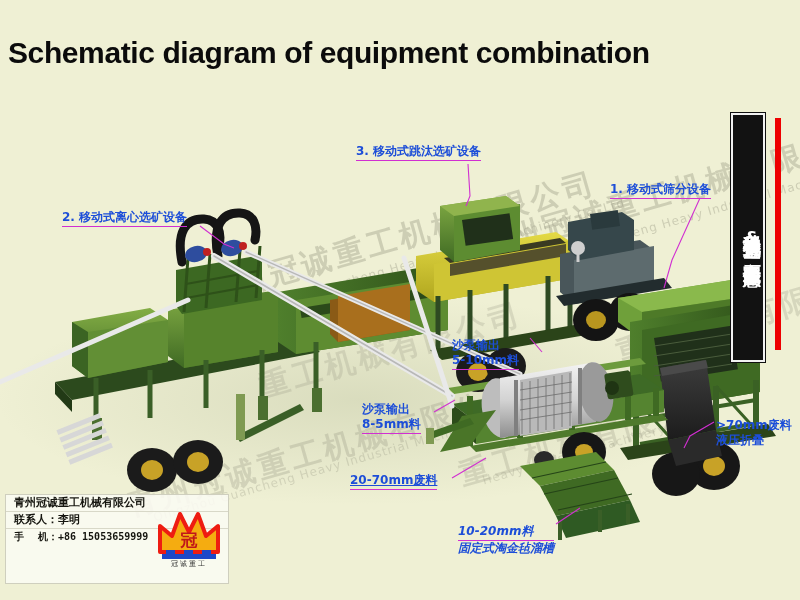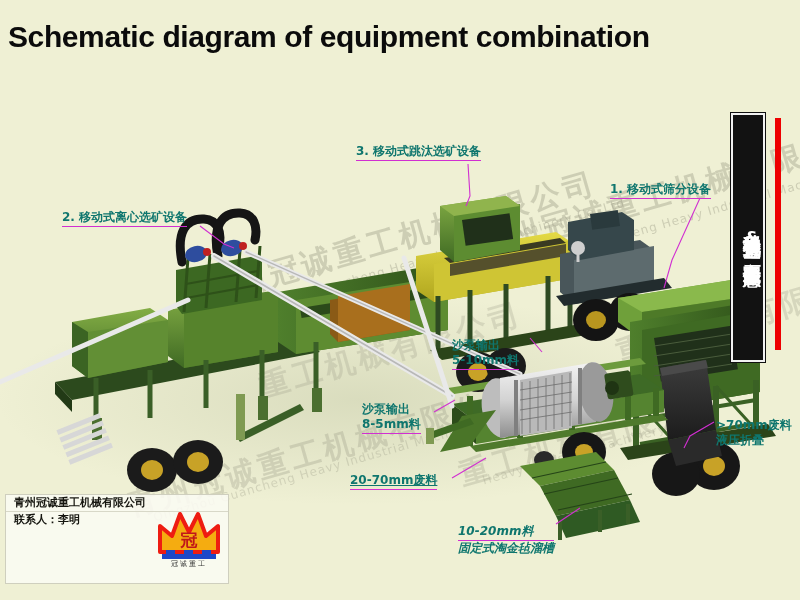--- a/index.html
+++ b/index.html
@@ -21,21 +21,21 @@
     position:absolute;left:0;top:0;width:800px;height:600px;z-index:2;
     background:radial-gradient(ellipse 520px 150px at 360px 400px, rgba(140,150,110,.22), rgba(140,150,110,0) 70%);
     pointer-events:none;
   }
   .sky{
     position:absolute;left:0;top:0;width:800px;height:260px;background:#ffffff;z-index:0;
   }
 
   
   .title{
-    position:absolute;left:8px;top:20px;z-index:40;
+    position:absolute;left:8px;top:36px;z-index:40;
     font-size:30px;font-weight:bold;color:#0b0b0b;
     font-family:"Liberation Sans","DejaVu Sans",sans-serif;
     letter-spacing:-0.4px;white-space:nowrap;
   }
 
   
   .vbanner{
     position:absolute;left:731px;top:113px;width:30px;height:245px;z-index:45;
     background:#121212;border:2px solid #f2f2f2;
     box-shadow:0 0 0 1px #101010;
@@ -67,21 +67,21 @@
   .wm4{left:455px;top:418px;transform:rotate(-16deg);font-size:20px;color:rgba(150,150,130,.28);}
   .wm4e{left:478px;top:440px;transform:rotate(-16deg);font-size:9px;color:rgba(150,150,130,.28);}
   .wm5{left:612px;top:296px;transform:rotate(-16deg);font-size:22px;color:rgba(150,150,130,.28);}
   .wm6{left:255px;top:330px;transform:rotate(-16deg);font-size:20px;color:rgba(150,150,130,.26);}
 
   
   #rig{position:absolute;left:0;top:0;width:800px;height:600px;z-index:20;}
 
   
   .lab{
-    position:absolute;z-index:60;color:#0f766e;
+    position:absolute;z-index:60;color:#1d4ed8;
     font-family:"DejaVu Sans","Liberation Sans",sans-serif;
     font-size:12px;font-weight:bold;white-space:nowrap;line-height:15px;
   }
   .lab .u{display:block;border-bottom:1px solid #d12fd1;padding-bottom:1px;}
   .lab .n{display:block;}
   .leader{position:absolute;z-index:59;stroke:#d12fd1;stroke-width:1.1;fill:none;}
 
   
   .card{
     position:absolute;left:5px;top:494px;width:222px;height:88px;z-index:70;
@@ -381,20 +381,23 @@
   <div class="vbanner">
     <div class="vtext">移动组合式选金&amp;宝石设备示意图</div>
   </div>
   <div class="redbar"></div>
 
   <div class="card">
     <div class="row">青州冠诚重工机械有限公司</div>
     <div class="row">
       <span class="lblcn">联系人</span><span>：</span><span>李明</span>
     </div>
+    <div class="row mono">
+      <span>手</span><span class="gap"></span><span>机</span><span>：</span><span>+86 15053659999</span>
+    </div>
   </div>
 
   <svg class="logo" viewBox="0 0 66 62">
     <polygon points="4,46 4,20 16,30 24,8 33,26 42,8 50,30 62,20 62,46" fill="#f5ac10" stroke="#ee1c11" stroke-width="4" stroke-linejoin="round"></polygon>
     <text x="33" y="40" font-family="DejaVu Sans, sans-serif" font-size="17" font-weight="bold" fill="#c0161a" text-anchor="middle">冠</text>
     <rect x="6" y="48" width="54" height="5" fill="#1d48c9"></rect>
     <rect x="10" y="44" width="9" height="5" fill="#1d48c9"></rect>
     <rect x="28" y="44" width="9" height="5" fill="#1d48c9"></rect>
     <rect x="46" y="44" width="9" height="5" fill="#1d48c9"></rect>
     <text x="33" y="60" font-family="DejaVu Sans, sans-serif" font-size="7" fill="#333" text-anchor="middle" letter-spacing="2">冠诚重工</text>

